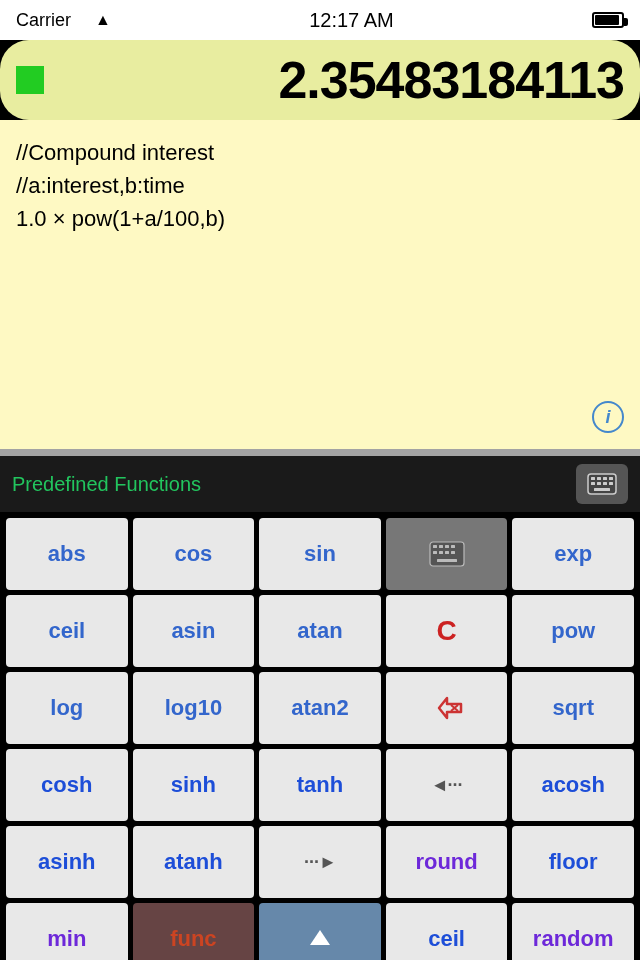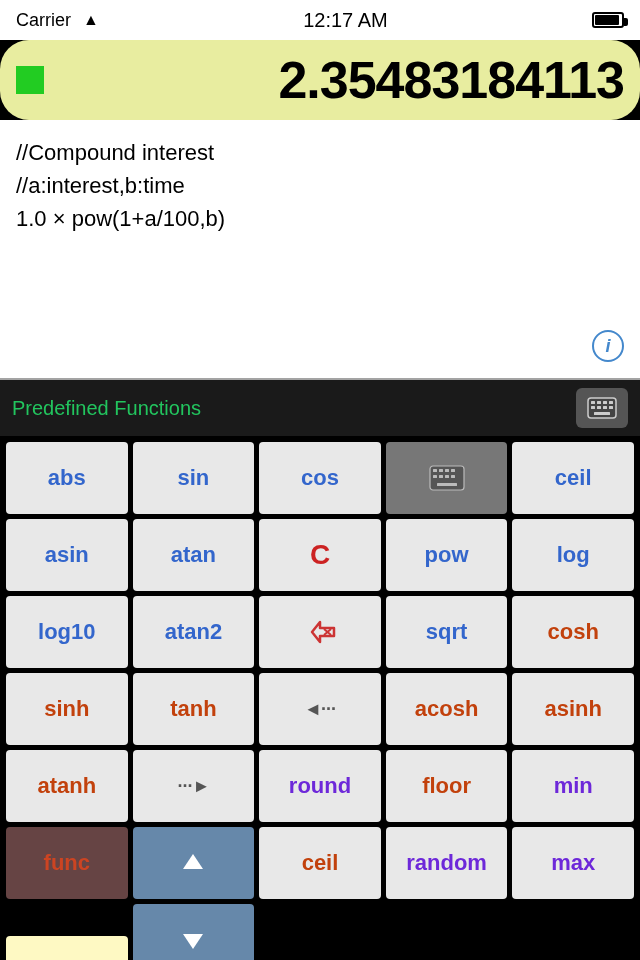--- a/index.html
+++ b/index.html
@@ -16,21 +16,21 @@
     #status-bar {
       height: 40px;
       background: #fff;
       display: flex;
       align-items: center;
       justify-content: space-between;
       padding: 0 16px;
       font-size: 18px;
       font-weight: 500;
     }
-    .status-left { display: flex; align-items: center; gap: 12px; }
+    .status-left { display: flex; align-items: center; gap: 24px; }
     .status-time { font-size: 20px; font-weight: 500; text-align: right; }
     .battery-icon {
       width: 32px; height: 16px;
       border: 2px solid #000;
       border-radius: 3px;
       position: relative;
       display: inline-block;
     }
     .battery-icon::after {
       content: '';
@@ -69,25 +69,25 @@
     }
     #display-value {
       font-size: 52px;
       font-weight: bold;
       color: #000;
       letter-spacing: -1px;
     }
 
     
     #editor {
-      background: #ffffff;
-      height: 260px;
+      background: #fef9c3;
+      height: 336px;
       padding: 16px 16px 8px 16px;
       position: relative;
-      border-bottom: 2px solid #a3a3a3;
+      border-bottom: 7px solid #a3a3a3;
     }
     #editor-text {
       font-size: 22px;
       line-height: 1.5;
       color: #000;
       white-space: pre-wrap;
     }
     .info-icon {
       position: absolute;
       bottom: 16px;
@@ -135,21 +135,21 @@
       display: flex;
       align-items: center;
       justify-content: center;
       font-size: 22px;
       font-weight: bold;
       cursor: pointer;
       border-radius: 4px;
       user-select: none;
     }
     .btn-blue { background: #e8e8e8; color: #3366cc; }
-    .btn-black { background: #e8e8e8; color: #c2410c; }
+    .btn-black { background: #e8e8e8; color: #1d4ed8; }
     .btn-green { background: #e8e8e8; color: #6d28d9; }
     .btn-orange { background: #fef9c3; color: #cc5500; margin-top: 32px; }
     .btn-clear { background: #e8e8e8; color: #cc2222; font-size: 28px; }
     .btn-action { background: #888; color: #cc2222; }
     .btn-func-active { background: #664444; color: #cc4422; font-size: 22px; }
     .btn-arrow-up { background: #667799; color: #fff; }
     .btn-arrow-down { background: #667799; color: #fff; }
     .btn-backspace {
       background: #e8e8e8;
       display: flex; align-items: center; justify-content: center;
@@ -196,36 +196,37 @@
       <rect x="10" y="9" width="4" height="3" rx="0.5" fill="#ccc"></rect>
       <rect x="16" y="9" width="4" height="3" rx="0.5" fill="#ccc"></rect>
       <rect x="22" y="9" width="4" height="3" rx="0.5" fill="#ccc"></rect>
       <rect x="7" y="15" width="16" height="3" rx="0.5" fill="#ccc"></rect>
     </svg>
   </div>
 </div>
 
 <div id="button-grid">
     <div class="btn btn-blue">abs</div>
+    <div class="btn btn-blue">cos</div>
     <div class="btn btn-blue">sin</div>
-    <div class="btn btn-blue">cos</div>
     <div class="btn btn-action" style="background: rgb(119, 119, 119);">
       <svg width="36" height="26" viewBox="0 0 36 26" fill="none">
         <rect x="1" y="1" width="34" height="24" rx="3" stroke="#bbb" stroke-width="1.2" fill="#555"></rect>
         <rect x="4" y="4" width="4" height="3" rx="0.5" fill="#bbb"></rect>
         <rect x="10" y="4" width="4" height="3" rx="0.5" fill="#bbb"></rect>
         <rect x="16" y="4" width="4" height="3" rx="0.5" fill="#bbb"></rect>
         <rect x="22" y="4" width="4" height="3" rx="0.5" fill="#bbb"></rect>
         <rect x="4" y="10" width="4" height="3" rx="0.5" fill="#bbb"></rect>
         <rect x="10" y="10" width="4" height="3" rx="0.5" fill="#bbb"></rect>
         <rect x="16" y="10" width="4" height="3" rx="0.5" fill="#bbb"></rect>
         <rect x="22" y="10" width="4" height="3" rx="0.5" fill="#bbb"></rect>
         <rect x="8" y="18" width="20" height="3" rx="0.5" fill="#bbb"></rect>
       </svg>
     </div>
+    <div class="btn btn-blue">exp</div>
     <div class="btn btn-blue">ceil</div>
     <div class="btn btn-blue">asin</div>
     <div class="btn btn-blue">atan</div>
     <div class="btn btn-clear">C</div>
     <div class="btn btn-blue">pow</div>
     <div class="btn btn-blue">log</div>
     <div class="btn btn-blue">log10</div>
     <div class="btn btn-blue">atan2</div>
     <div class="btn btn-backspace">
       <svg width="36" height="28" viewBox="0 0 36 28">

